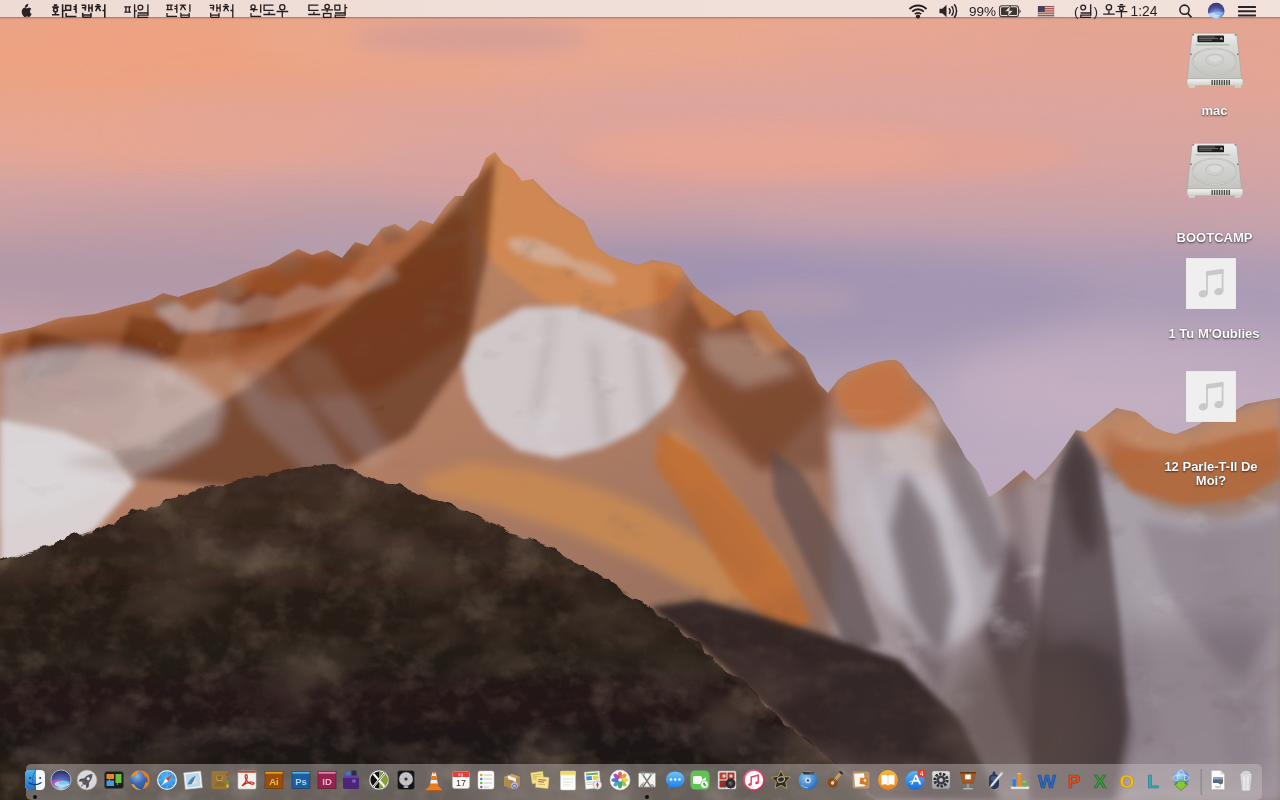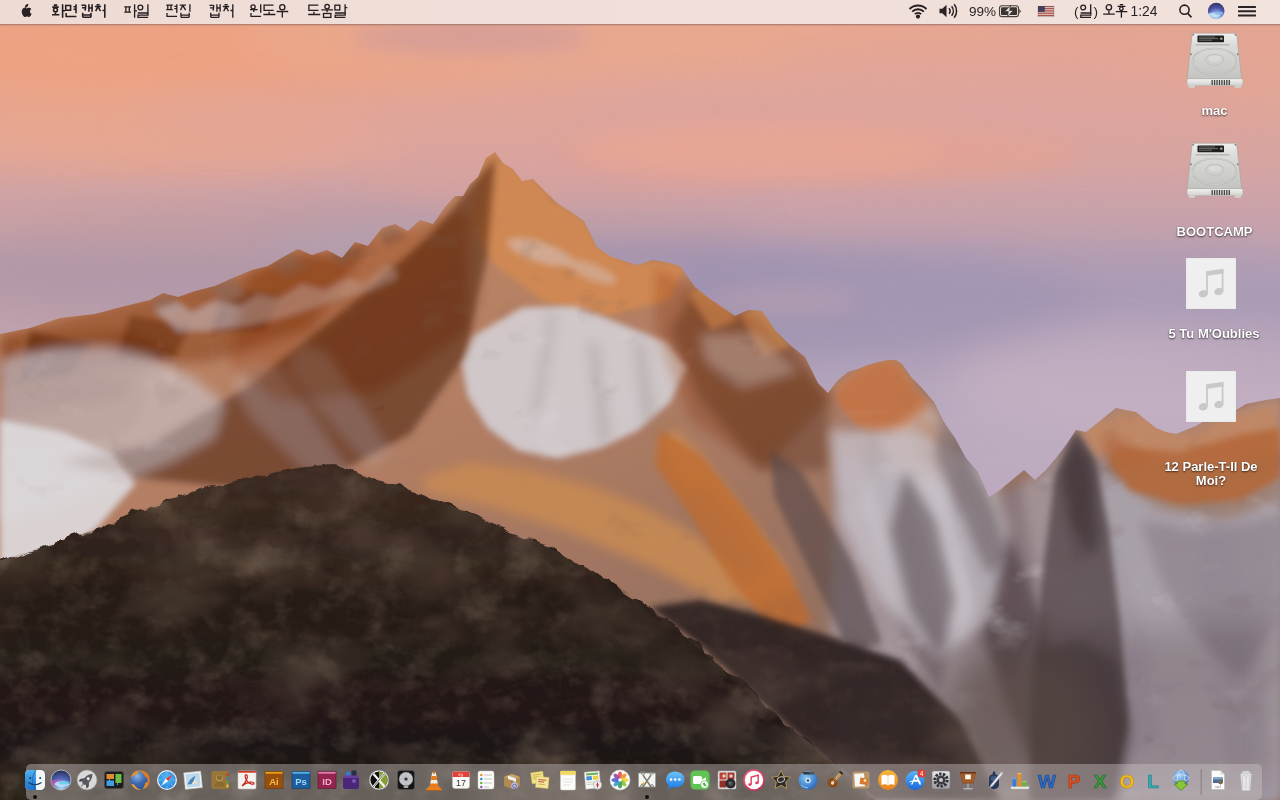--- a/index.html
+++ b/index.html
@@ -1,18 +1,18 @@
 <!DOCTYPE html>
 <html><head>
 <meta charset="utf-8">
 <style>
 html,body{margin:0;padding:0;}
 #screen{position:relative;width:1280px;height:800px;overflow:hidden;font-family:"Liberation Sans",sans-serif;background:#b9a7b5;}
 #wall{position:absolute;left:0;top:0;}
-#menubar{position:absolute;left:0;top:0;width:1280px;height:24px;background:linear-gradient(to right,#eddbd4,#f0ded8 40%,#f2e2dc);box-shadow:0 1px 0 rgba(130,95,90,.42),0 2px 1px rgba(90,60,66,.12);}
+#menubar{position:absolute;left:0;top:0;width:1280px;height:17px;background:linear-gradient(to right,#eddbd4,#f0ded8 40%,#f2e2dc);box-shadow:0 1px 0 rgba(130,95,90,.42),0 2px 1px rgba(90,60,66,.12);}
 .dicon{position:absolute;text-align:center;}
 .dlabel{position:absolute;opacity:.999;color:#fff;font-weight:bold;font-size:13px;line-height:13.8px;text-align:center;text-shadow:0 1px 2px rgba(0,0,0,.65),0 0 1px rgba(0,0,0,.4);white-space:nowrap;}
 .dk{position:absolute;top:769px;width:22px;height:22px;}
 .dot{position:absolute;width:4px;height:4px;border-radius:2px;background:#111;top:795px;}
 </style>
 </head>
 <body>
 <div id="screen">
 <svg id="wall" width="1280" height="800" viewBox="0 0 1280 800">
 <defs>
@@ -422,32 +422,32 @@
         <rect x="30.40" y="50" width="1.3" height="5"></rect>
         <rect x="32.85" y="50" width="1.3" height="5"></rect>
         <rect x="35.30" y="50" width="1.3" height="5"></rect>
         <rect x="37.75" y="50" width="1.3" height="5"></rect>
         <rect x="40.20" y="50" width="1.3" height="5"></rect>
         <rect x="42.65" y="50" width="1.3" height="5"></rect>
       </g>
 <rect x="2.6" y="55.2" width="6.5" height="2.6" rx="1" fill="#d3d3d0"></rect>
 <rect x="48.6" y="55.2" width="6.5" height="2.6" rx="1" fill="#d3d3d0"></rect>
     </svg>
-    <div class="dlabel" style="left:1152px;top:225px;width:125px">BOOTCAMP</div>
+    <div class="dlabel" style="left:1152px;top:231px;width:125px">BOOTCAMP</div>
     <svg class="dicon" style="left:1185.5px;top:258px" width="50" height="51" viewBox="0 0 50 51">
       <rect x="0" y="0" width="50" height="51" fill="#f0efef" stroke="#dddcdc" stroke-width="0.6"></rect>
 <g fill="#c9c8c8">
         <ellipse cx="17.2" cy="35.8" rx="4.6" ry="3.6" transform="rotate(-14 17.2 35.8)"></ellipse>
 <ellipse cx="32.8" cy="33.6" rx="4.6" ry="3.6" transform="rotate(-14 32.8 33.6)"></ellipse>
 <rect x="20.1" y="14.5" width="1.8" height="21"></rect>
         <rect x="35.7" y="12.3" width="1.8" height="21"></rect>
 <polygon points="20.1,13.2 37.5,10.8 37.5,15.6 20.1,18"></polygon>
       </g>
     </svg>
-    <div class="dlabel" style="left:1150px;top:327px;width:128px">5 Tu M'Oublies</div>
+    <div class="dlabel" style="left:1150px;top:327px;width:128px">1 Tu M'Oublies</div>
     <svg class="dicon" style="left:1185.5px;top:370.5px" width="50" height="51" viewBox="0 0 50 51">
       <rect x="0" y="0" width="50" height="51" fill="#f0efef" stroke="#dddcdc" stroke-width="0.6"></rect>
 <g fill="#c9c8c8">
         <ellipse cx="17.2" cy="35.8" rx="4.6" ry="3.6" transform="rotate(-14 17.2 35.8)"></ellipse>
 <ellipse cx="32.8" cy="33.6" rx="4.6" ry="3.6" transform="rotate(-14 32.8 33.6)"></ellipse>
 <rect x="20.1" y="14.5" width="1.8" height="21"></rect>
         <rect x="35.7" y="12.3" width="1.8" height="21"></rect>
 <polygon points="20.1,13.2 37.5,10.8 37.5,15.6 20.1,18"></polygon>
       </g>
     </svg>

